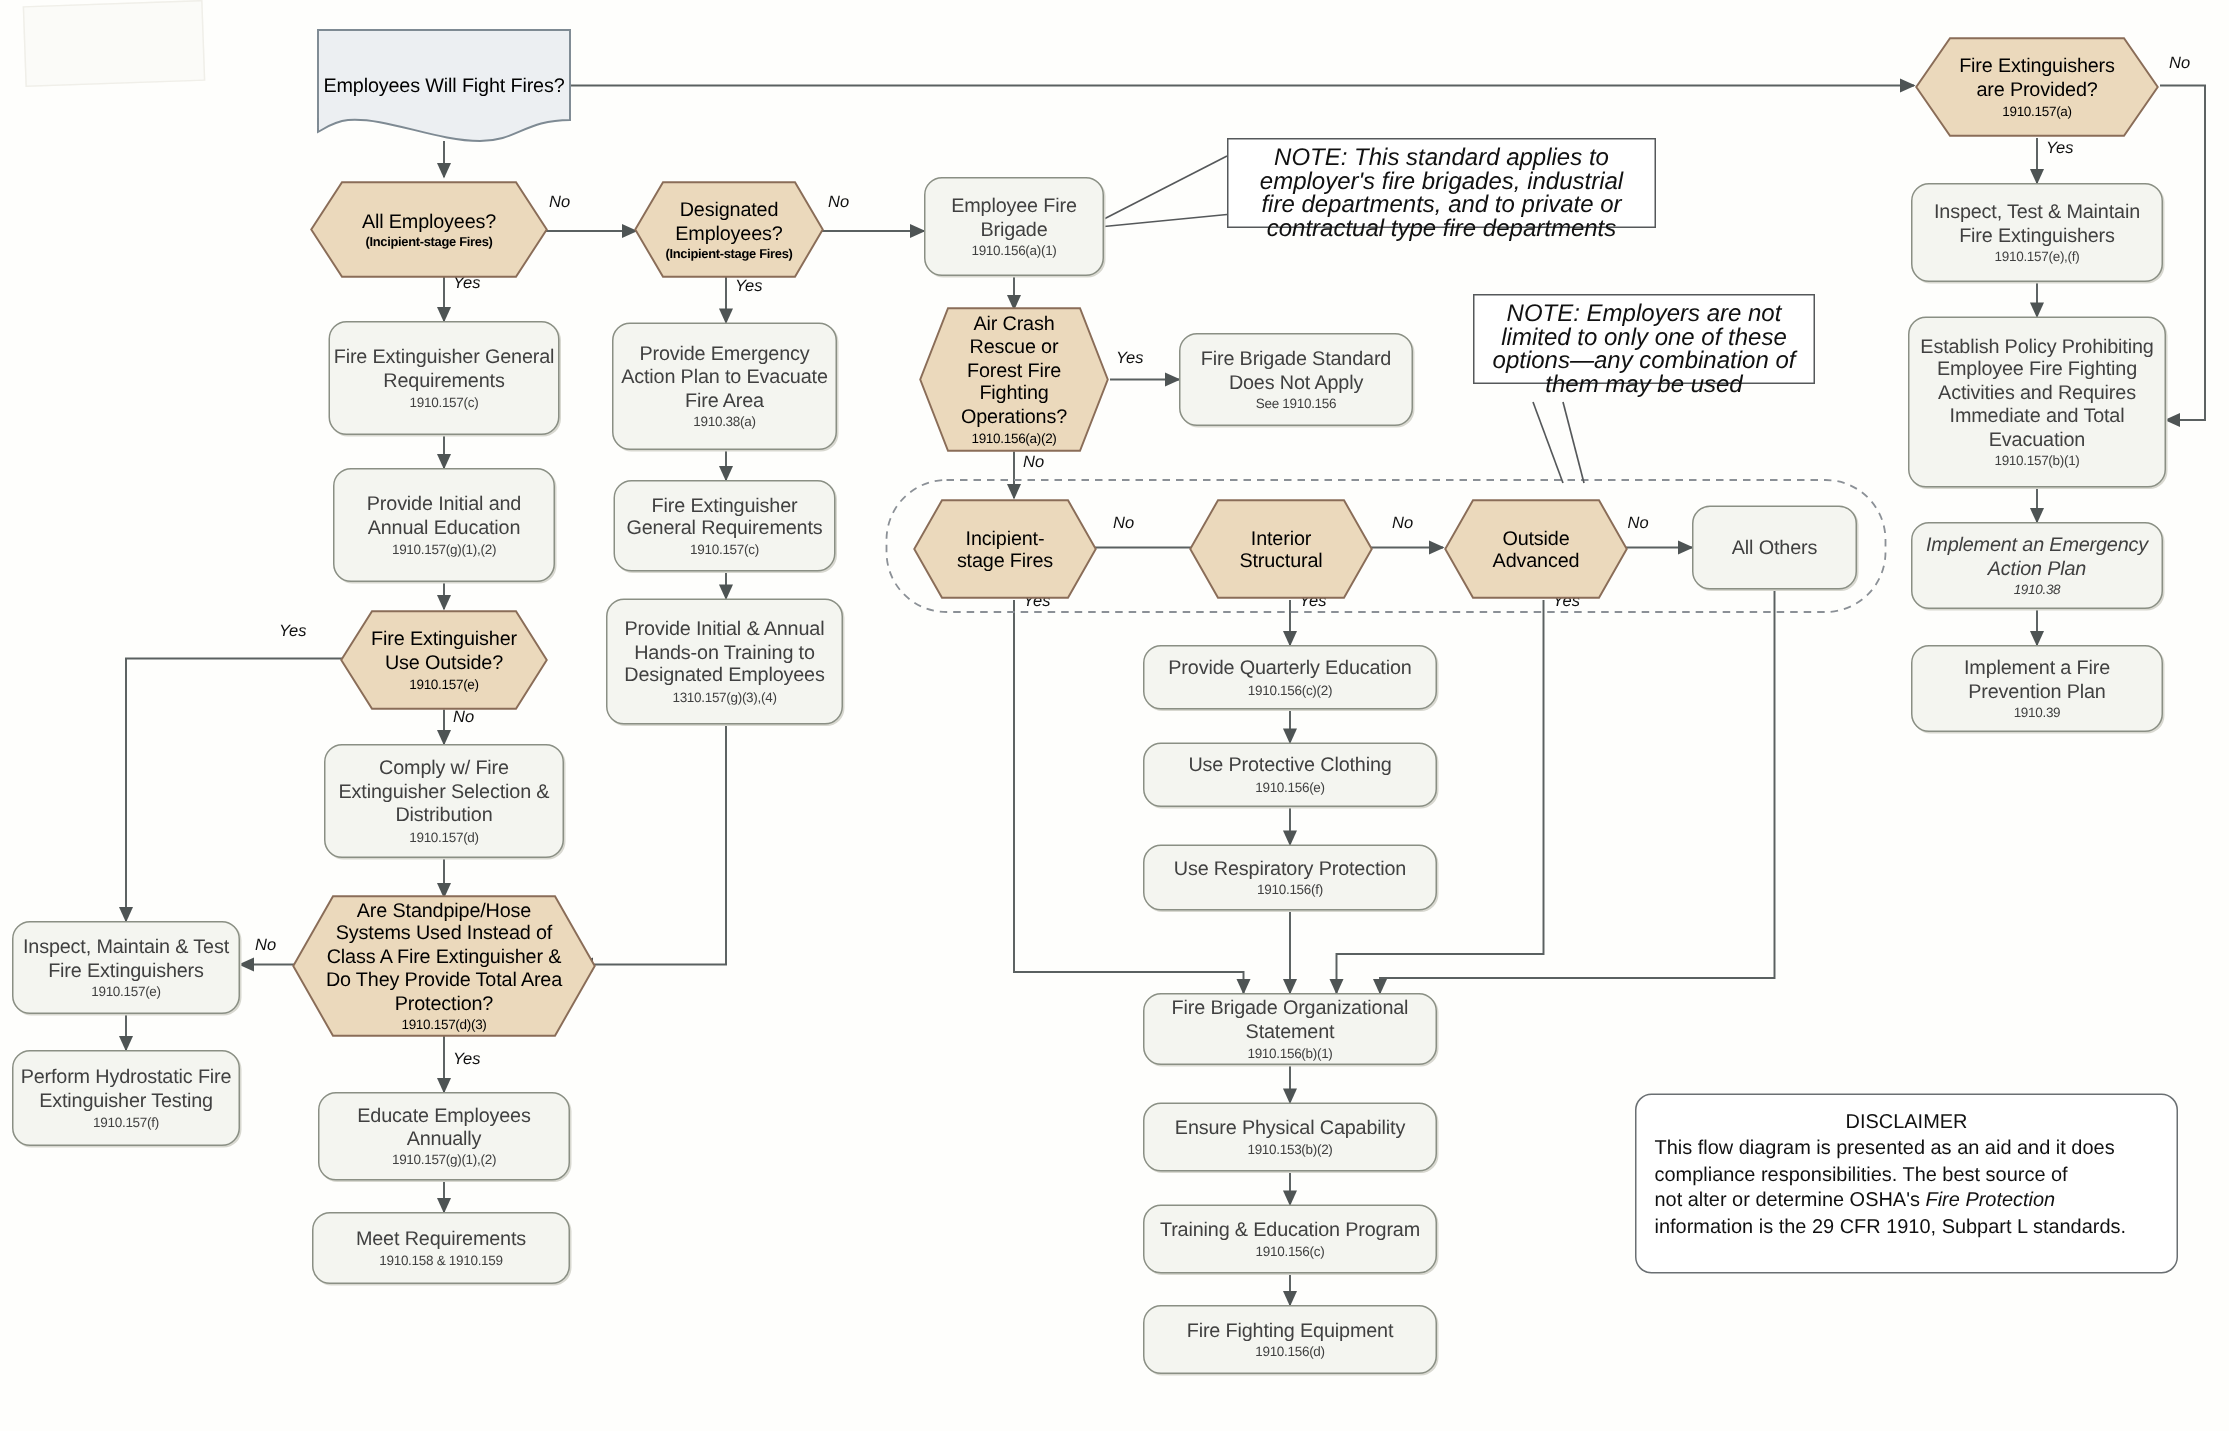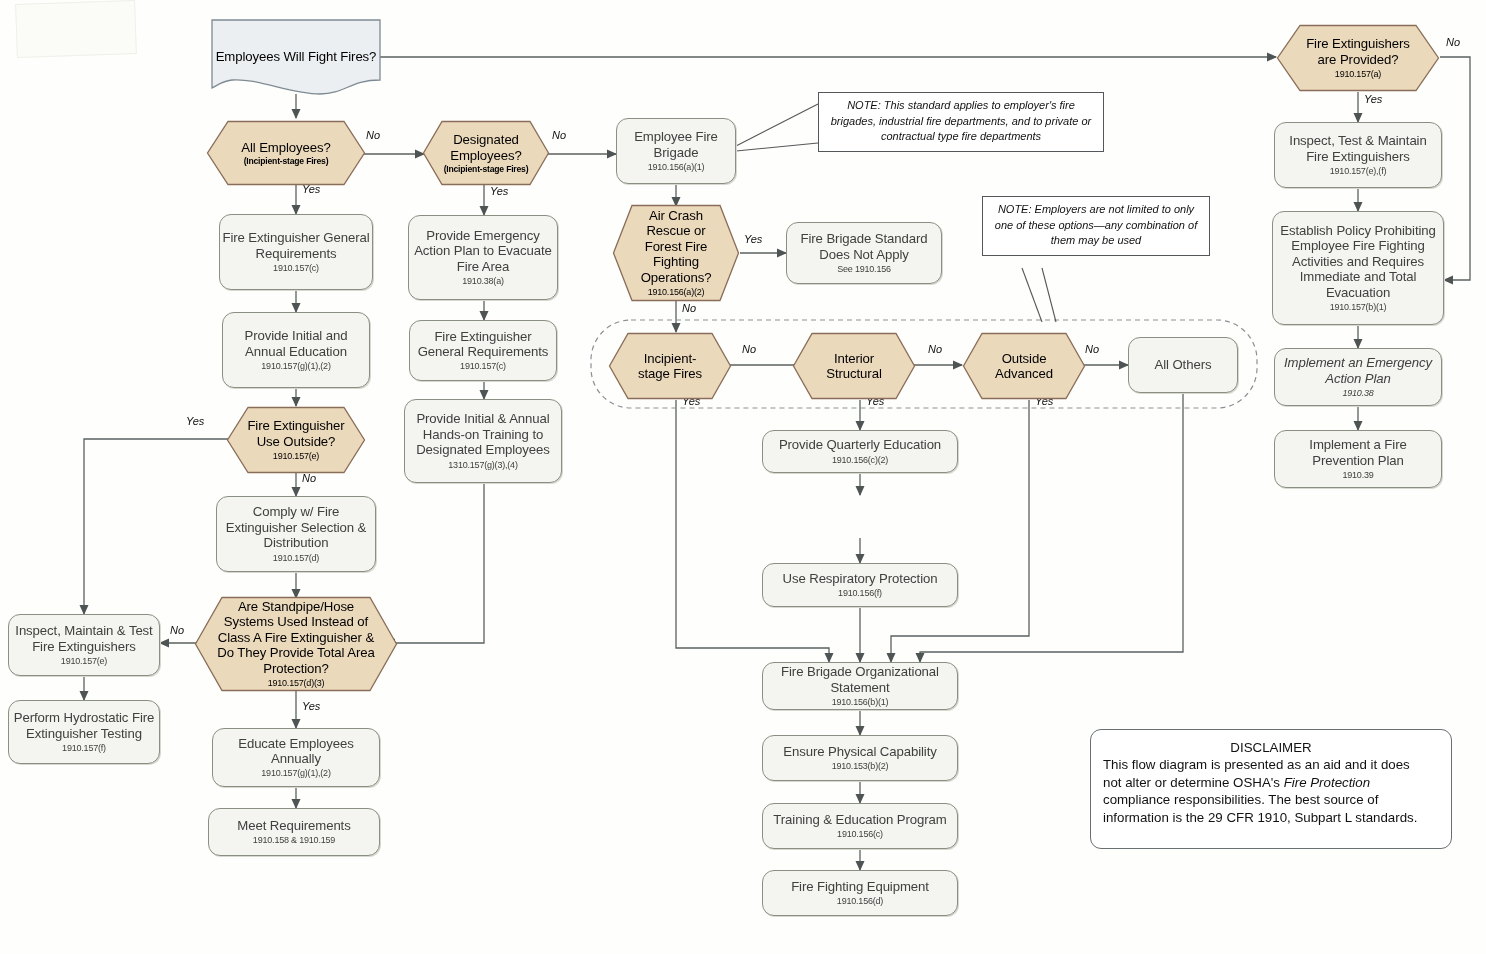--- a/index.html
+++ b/index.html
@@ -10,21 +10,21 @@
   .proc{background:#f4f5f0;border:1px solid #8a8f84;border-radius:12px;
         box-shadow:1px 1px 0 #d8d8d0;}
   .title{font-size:13.2px;line-height:15.4px;letter-spacing:-0.1px;}
   .code{font-size:9px;line-height:11px;margin-top:2px;letter-spacing:-0.2px;}
   .sub{font-size:8.6px;line-height:10px;margin-top:1px;font-weight:bold;letter-spacing:-0.2px;}
   .hexwrap{position:absolute;}
   .hexwrap svg{position:absolute;left:0;top:0;}
   .hexlabel{position:absolute;left:0;top:0;width:100%;height:100%;display:flex;
             flex-direction:column;align-items:center;justify-content:center;text-align:center;}
   .note{position:absolute;box-sizing:border-box;background:#ffffff;border:1px solid #55585a;
-        font-style:italic;font-size:11px;line-height:15.6px;text-align:center;
+        font-style:italic;font-size:16px;line-height:15.6px;text-align:center;
         padding:5px 8px;color:#111;}
   .disclaimer{position:absolute;box-sizing:border-box;background:#fff;border:1px solid #6a6f72;
         border-radius:11px;font-size:13.3px;line-height:17.4px;color:#111;padding:9px 12px;}
   .disclaimer .dhead{text-align:center;}
   .elbl{position:absolute;font-style:italic;font-size:11px;color:#111;white-space:nowrap;}
   .smudge{position:absolute;background:#fbfbf8;border:1px solid #f0efe9;transform:rotate(-2deg);}
   svg.edges{position:absolute;left:0;top:0;pointer-events:none;}
 </style>
 </head>
 <body>
@@ -309,20 +309,24 @@
 
   <div class="node proc" style="left:1128px;top:337px;width:110px;height:56px;">
     <div class="title">All Others</div>
   </div>
 
   <div class="node proc" style="left:762px;top:430px;width:196px;height:43px;">
     <div class="title">Provide Quarterly Education</div>
     <div class="code">1910.156(c)(2)</div>
   </div>
 
+  <div class="node proc" style="left:762px;top:495px;width:196px;height:43px;">
+    <div class="title">Use Protective Clothing</div>
+    <div class="code">1910.156(e)</div>
+  </div>
 
   <div class="node proc" style="left:762px;top:563px;width:196px;height:44px;">
     <div class="title">Use Respiratory Protection</div>
     <div class="code">1910.156(f)</div>
   </div>
 
   <div class="node proc" style="left:762px;top:662px;width:196px;height:48px;">
     <div class="title" style="max-width:186px;">Fire Brigade Organizational Statement</div>
     <div class="code">1910.156(b)(1)</div>
   </div>
@@ -361,20 +365,20 @@
     <div class="title" style="max-width:158px;">Implement a Fire Prevention Plan</div>
     <div class="code">1910.39</div>
   </div>
 
   <div class="note" style="left:818px;top:92px;width:286px;height:60px;">NOTE: This standard applies to employer's fire brigades, industrial fire departments, and to private or contractual type fire departments</div>
   <div class="note" style="left:982px;top:196px;width:228px;height:60px;">NOTE: Employers are not limited to only one of these options—any combination of them may be used</div>
 
   <div class="disclaimer" style="left:1090px;top:729px;width:362px;height:120px;">
     <div class="dhead">DISCLAIMER</div>
     <div>This flow diagram is presented as an aid and it does</div>
+    <div>compliance responsibilities. The best source of</div>
     <div>
       <span>not alter or determine OSHA's </span><em>Fire Protection</em>
     </div>
-    <div>compliance responsibilities. The best source of</div>
     <div>information is the 29 CFR 1910, Subpart L standards.</div>
   </div>
 
 </div>
 
 </body></html>

